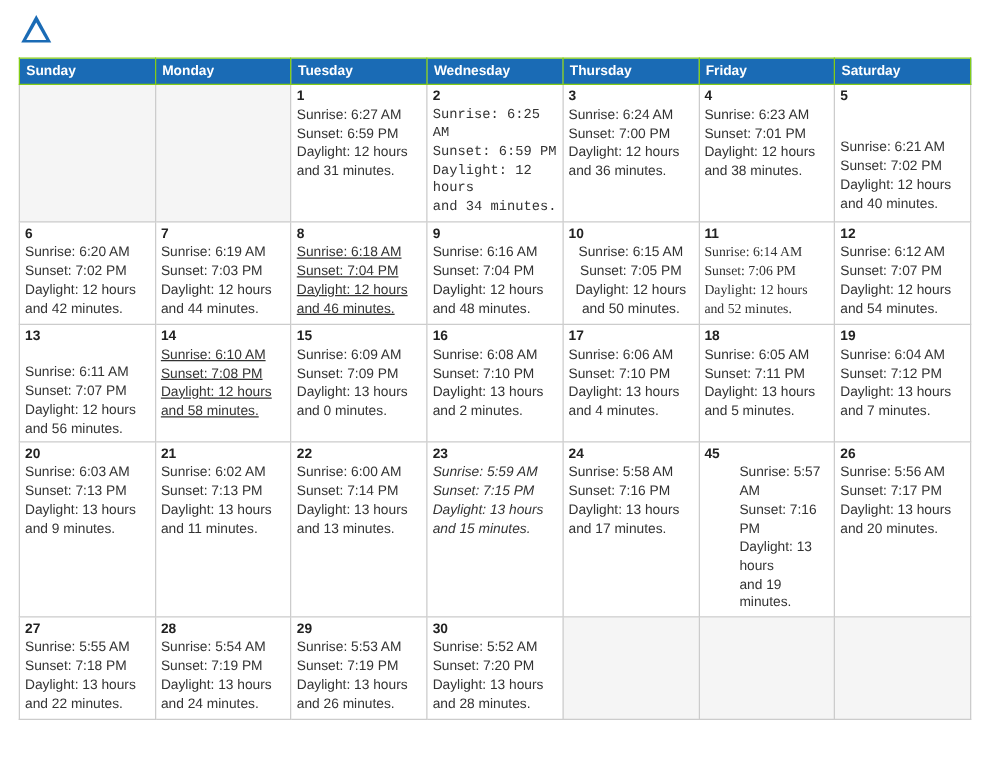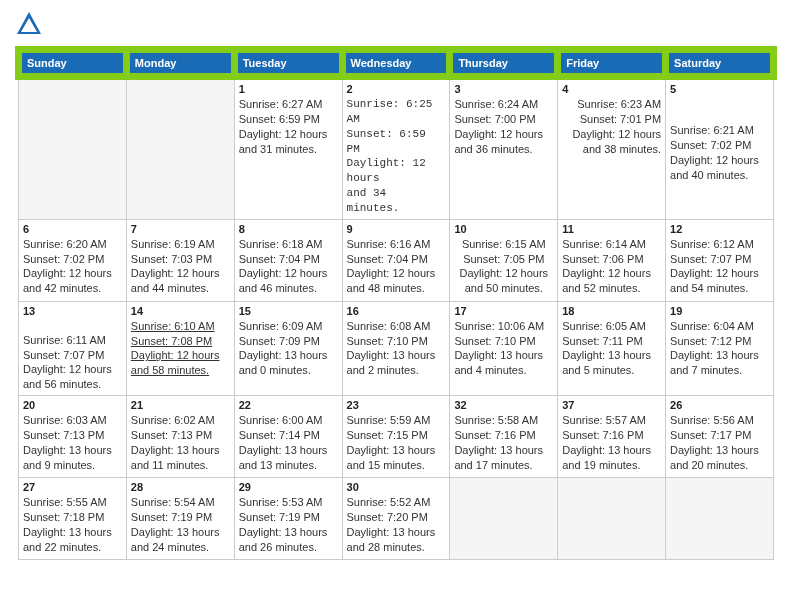--- a/index.html
+++ b/index.html
@@ -63,21 +63,21 @@
       border-collapse: collapse;
       table-layout: fixed;
     }
     .calendar th {
       background: #1a6bb5;
       color: #fff;
       font-size: 11px;
       font-weight: bold;
       padding: 4px 5px;
       text-align: left;
-      border: 7px solid #84cc16;
+      border: 1px solid #84cc16;
     }
     .calendar td {
       vertical-align: top;
       border: 1px solid #ccc;
       padding: 3px 4px;
       font-size: 9px;
       color: #333;
       height: 82px;
       background: #fff;
     }
@@ -150,21 +150,21 @@
           </td>
           <td>
             <span class="day-num">3</span>
             <div class="day-info" style="white-space: pre-line;">Sunrise: 6:24 AM
 Sunset: 7:00 PM
 Daylight: 12 hours
 and 36 minutes.</div>
           </td>
           <td>
             <span class="day-num">4</span>
-            <div class="day-info" style="white-space: pre-line; text-align: right;">Sunrise: 6:23 AM
+            <div class="day-info" style="white-space: pre-line;">Sunrise: 6:23 AM
 Sunset: 7:01 PM
 Daylight: 12 hours
 and 38 minutes.</div>
           </td>
           <td>
             <span class="day-num">5</span>
             <div class="day-info" style="white-space: pre-line; margin-top: 28px;">Sunrise: 6:21 AM
 Sunset: 7:02 PM
 Daylight: 12 hours
 and 40 minutes.</div>
@@ -180,42 +180,42 @@
           </td>
           <td>
             <span class="day-num">7</span>
             <div class="day-info" style="white-space: pre-line;">Sunrise: 6:19 AM
 Sunset: 7:03 PM
 Daylight: 12 hours
 and 44 minutes.</div>
           </td>
           <td>
             <span class="day-num">8</span>
-            <div class="day-info" style="white-space: pre-line;">Sunrise: 6:18 AM
+            <div class="day-info" style="white-space: pre-line; text-decoration: underline;">Sunrise: 6:18 AM
 Sunset: 7:04 PM
 Daylight: 12 hours
 and 46 minutes.</div>
           </td>
           <td>
             <span class="day-num">9</span>
             <div class="day-info" style="white-space: pre-line;">Sunrise: 6:16 AM
 Sunset: 7:04 PM
 Daylight: 12 hours
 and 48 minutes.</div>
           </td>
           <td>
             <span class="day-num">10</span>
             <div class="day-info" style="white-space: pre-line; text-align: center;">Sunrise: 6:15 AM
 Sunset: 7:05 PM
 Daylight: 12 hours
 and 50 minutes.</div>
           </td>
           <td>
             <span class="day-num">11</span>
-            <div class="day-info" style="white-space: pre-line;">Sunrise: 6:14 AM
+            <div class="day-info" style="white-space: pre-line; font-family: Liberation Serif, serif;">Sunrise: 6:14 AM
 Sunset: 7:06 PM
 Daylight: 12 hours
 and 52 minutes.</div>
           </td>
           <td>
             <span class="day-num">12</span>
             <div class="day-info" style="white-space: pre-line;">Sunrise: 6:12 AM
 Sunset: 7:07 PM
 Daylight: 12 hours
 and 54 minutes.</div>
@@ -245,21 +245,21 @@
           </td>
           <td>
             <span class="day-num">16</span>
             <div class="day-info" style="white-space: pre-line;">Sunrise: 6:08 AM
 Sunset: 7:10 PM
 Daylight: 13 hours
 and 2 minutes.</div>
           </td>
           <td>
             <span class="day-num">17</span>
-            <div class="day-info" style="white-space: pre-line;">Sunrise: 10:06 AM
+            <div class="day-info" style="white-space: pre-line;">Sunrise: 6:06 AM
 Sunset: 7:10 PM
 Daylight: 13 hours
 and 4 minutes.</div>
           </td>
           <td>
             <span class="day-num">18</span>
             <div class="day-info" style="white-space: pre-line;">Sunrise: 6:05 AM
 Sunset: 7:11 PM
 Daylight: 13 hours
 and 5 minutes.</div>
@@ -289,35 +289,35 @@
           </td>
           <td>
             <span class="day-num">22</span>
             <div class="day-info" style="white-space: pre-line;">Sunrise: 6:00 AM
 Sunset: 7:14 PM
 Daylight: 13 hours
 and 13 minutes.</div>
           </td>
           <td>
             <span class="day-num">23</span>
-            <div class="day-info" style="white-space: pre-line;">Sunrise: 5:59 AM
+            <div class="day-info" style="white-space: pre-line; font-style: italic;">Sunrise: 5:59 AM
 Sunset: 7:15 PM
 Daylight: 13 hours
 and 15 minutes.</div>
           </td>
           <td>
-            <span class="day-num">32</span>
+            <span class="day-num">24</span>
             <div class="day-info" style="white-space: pre-line;">Sunrise: 5:58 AM
 Sunset: 7:16 PM
 Daylight: 13 hours
 and 17 minutes.</div>
           </td>
           <td>
-            <span class="day-num">37</span>
-            <div class="day-info" style="white-space: pre-line;">Sunrise: 5:57 AM
+            <span class="day-num">45</span>
+            <div class="day-info" style="white-space: pre-line; margin-left: 28px;">Sunrise: 5:57 AM
 Sunset: 7:16 PM
 Daylight: 13 hours
 and 19 minutes.</div>
           </td>
           <td>
             <span class="day-num">26</span>
             <div class="day-info" style="white-space: pre-line;">Sunrise: 5:56 AM
 Sunset: 7:17 PM
 Daylight: 13 hours
 and 20 minutes.</div>

